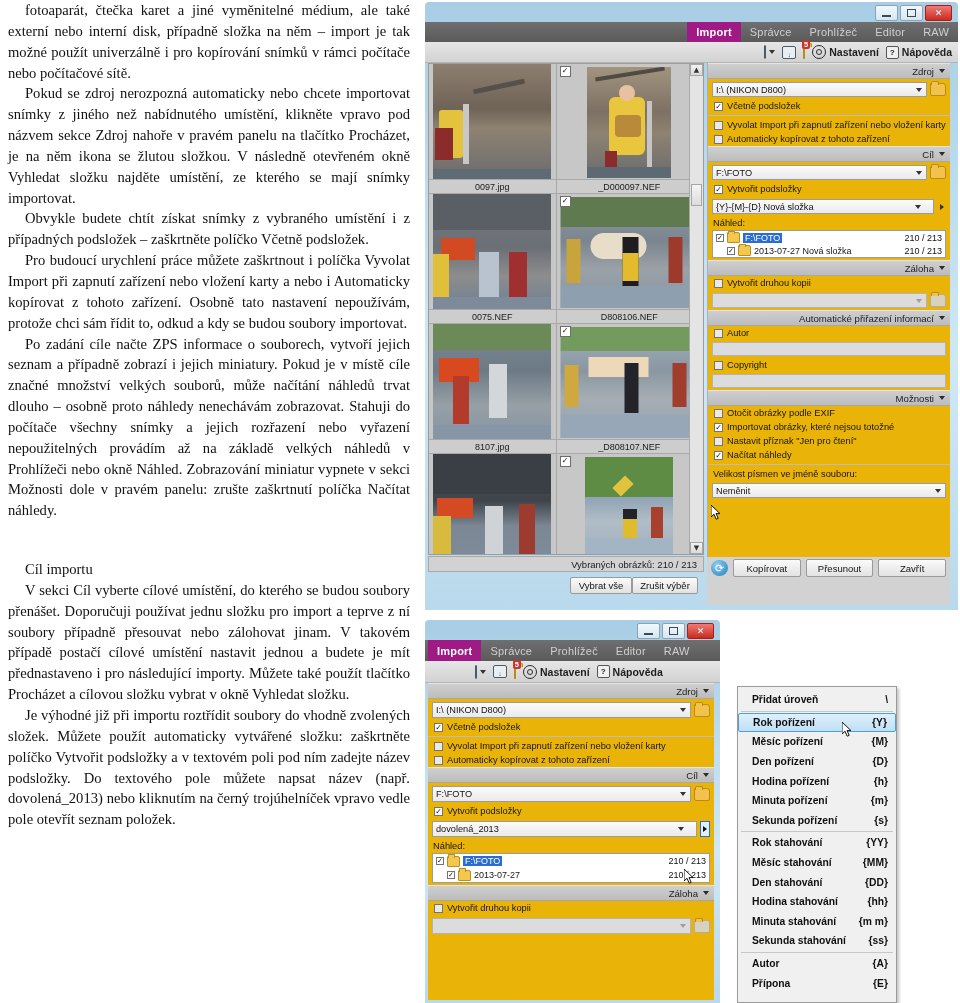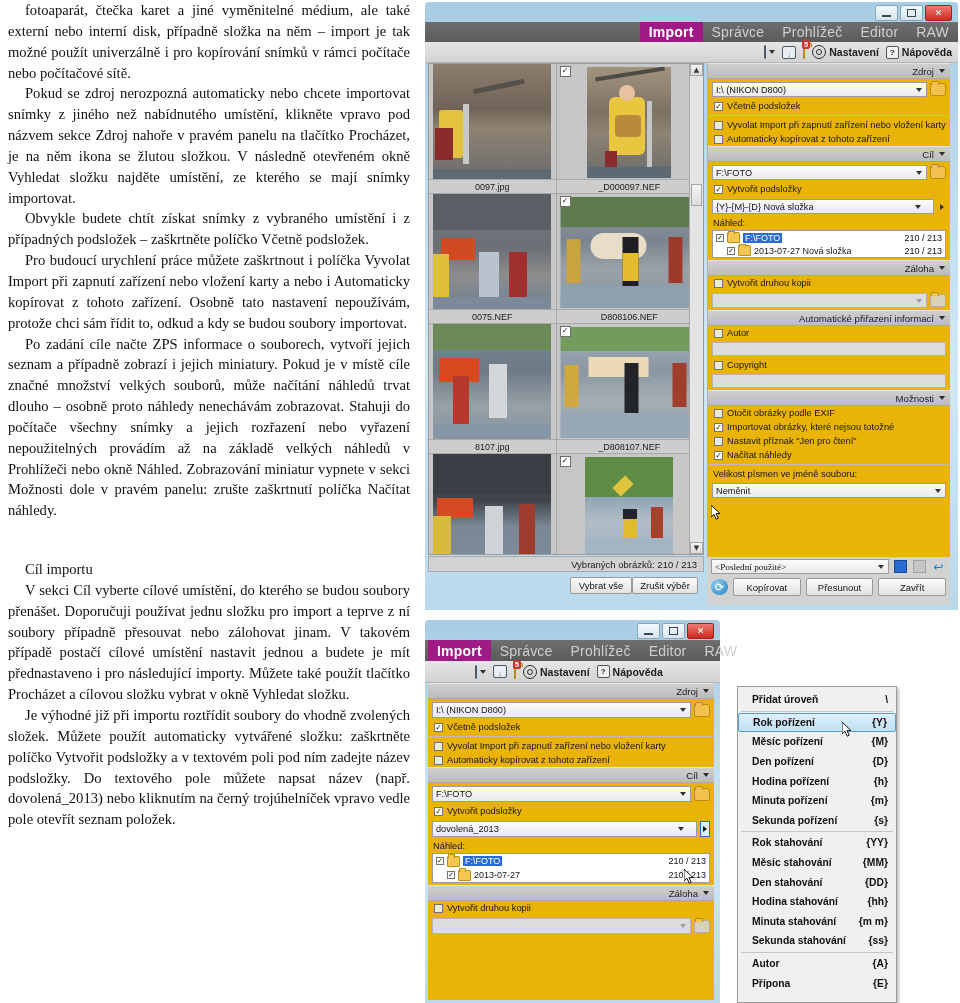--- a/index.html
+++ b/index.html
@@ -46,21 +46,21 @@
 
   
   .tabstrip{
     position:absolute;left:0;right:0;
     background:linear-gradient(#6f6f6f,#5a5a5a);
     display:flex;justify-content:flex-end;align-items:stretch;
   }
   .tab{
     padding:0 9px;display:flex;align-items:center;
     font-family:"Liberation Sans",sans-serif;
-    font-size:14px;color:#cfcfcf;letter-spacing:.2px;
+    font-size:11px;color:#cfcfcf;letter-spacing:.2px;
   }
   .tab.active{background:#a01a86;color:#fff;font-weight:bold;}
 
   
   .toolbar{
     position:absolute;left:0;right:0;
     background:linear-gradient(#e6e6e6,#d2d2d2);
     border-bottom:1px solid #b5b5b5;
     display:flex;align-items:center;justify-content:flex-end;gap:7px;
     padding-right:6px;
@@ -533,35 +533,20 @@
       </div>
     </div>
 
     <div class="cursor" style="left:286px;top:503px;">
       <svg width="11" height="16" viewBox="0 0 11 16">
           <polygon points="0,0 0,12 3,9.3 5.2,14.2 7.2,13.3 5,8.6 9,8.6" fill="#fff" stroke="#111" stroke-width="1"></polygon>
         </svg>
     </div>
 
     <div class="bottombar" style="left:282px;top:555px;width:243px;height:48px;">
-      <div class="histrow">
-        <div class="combo" style="height:15px;">
-          <span>&lt;Poslední použité&gt;</span>
-          <span class="ca"></span>
-        </div>
-        <div class="iconbtn">
-          <span style="display:block;width:11px;height:11px;background:#2a6cd4;border:1px solid #174a96;"></span>
-        </div>
-        <div class="iconbtn">
-          <span style="display:block;width:11px;height:11px;background:#c5c5c5;border:1px solid #a3a3a3;"></span>
-        </div>
-        <div class="iconbtn">
-          <span style="color:#1e7fc2;font-size:12px;">↩</span>
-        </div>
-      </div>
       <div style="display:flex;align-items:center;gap:5px;padding:2px 4px;">
         <div class="refresh">⟳</div>
         <div class="btn" style="width:68px;height:18px;">Kopírovat</div>
         <div class="btn" style="width:68px;height:18px;">Přesunout</div>
         <div class="btn" style="width:68px;height:18px;">Zavřít</div>
       </div>
     </div>
   </div>
 
   <div class="shot" style="left:425px;top:620px;width:295px;height:383px;">

